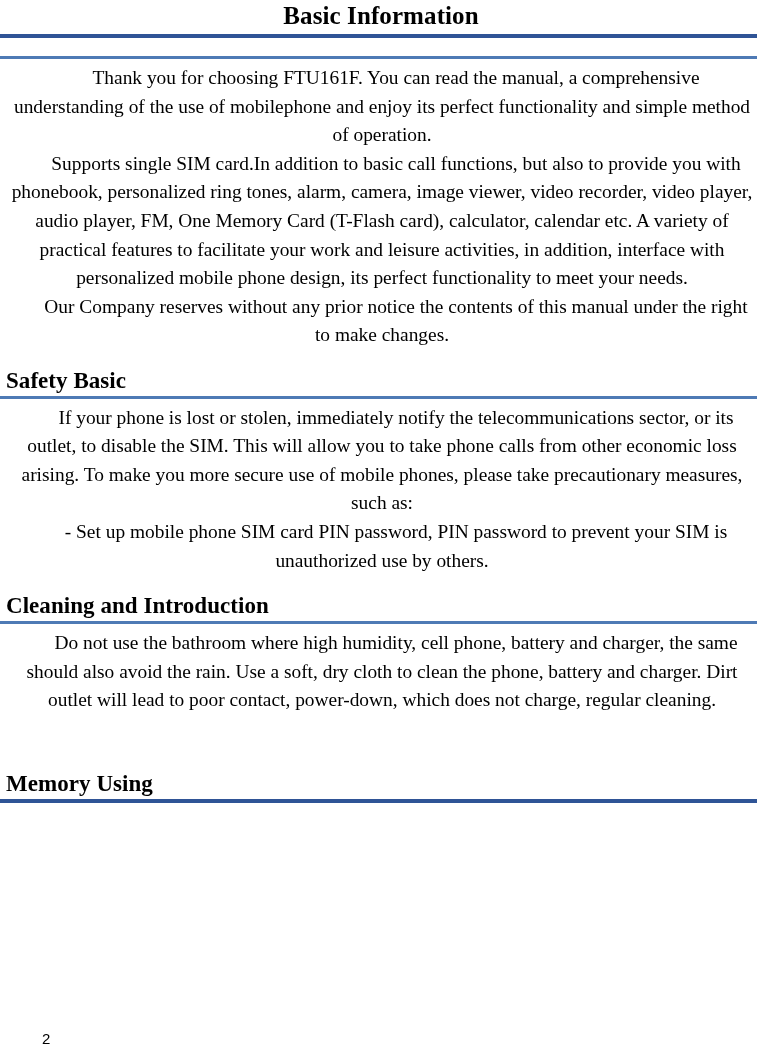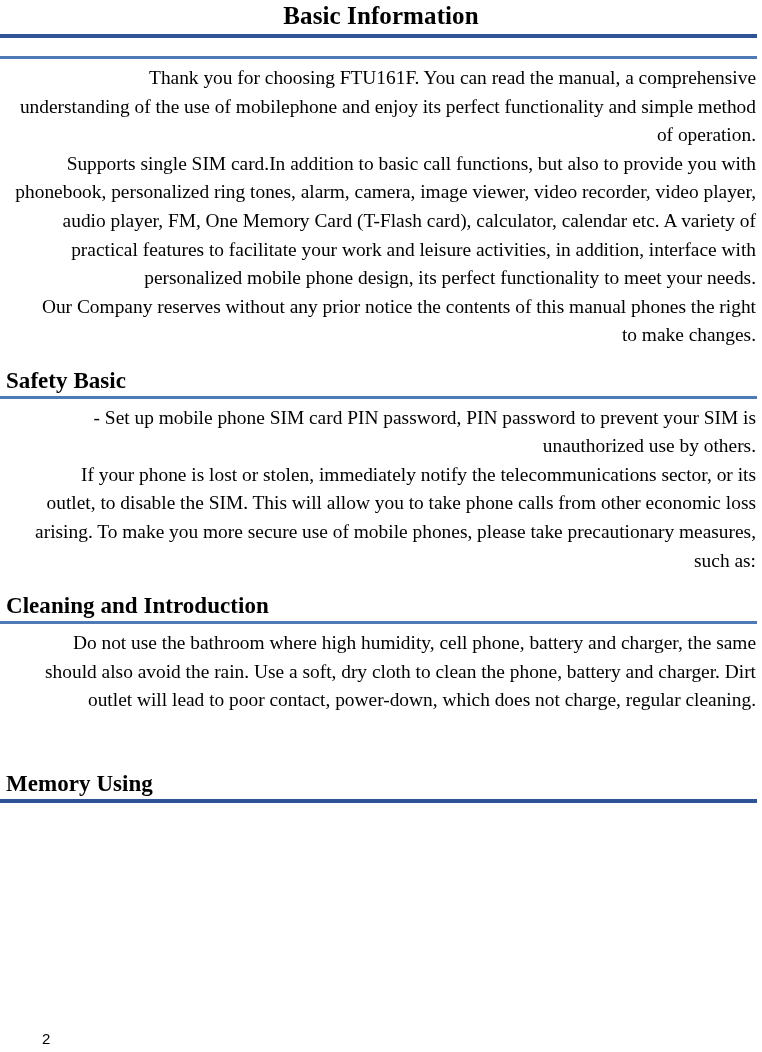--- a/index.html
+++ b/index.html
@@ -77,21 +77,21 @@
   .spacer-before-para   { height: 5px; }
   .spacer-section-gap   { height: 18px; }
   .spacer-blank-para    { height: 56px; }
 
   
   .body-text {
     font-size: 19.4px;
     line-height: 28.6px;
     margin: 0;
     padding: 0 6px 0 8px;
-    text-align: right;
+    text-align: center;
     font-family: "Liberation Serif", "DejaVu Serif", serif;
     white-space: normal;
   }
   .body-text.indent {
     text-indent: 28px;
   }
 
   
   .page-number {
     position: absolute;
@@ -111,31 +111,31 @@
 
     <div class="doc-title">Basic Information</div>
     <div class="rule-heavy"></div>
     <div class="spacer-after-title"></div>
 
     <div class="section-block">
       <div class="rule-light"></div>
       <div class="spacer-before-para"></div>
       <p class="body-text indent">Thank you for choosing FTU161F. You can read the manual, a comprehensive understanding of the use of mobilephone and enjoy its perfect functionality and simple method of operation.</p>
       <p class="body-text indent">Supports single SIM card.In addition to basic call functions, but also to provide you with phonebook, personalized ring tones, alarm, camera, image viewer, video recorder, video player, audio player, FM, One Memory Card (T-Flash card), calculator, calendar etc. A variety of practical features to facilitate your work and leisure activities, in addition, interface with personalized mobile phone design, its perfect functionality to meet your needs.</p>
-      <p class="body-text indent">Our Company reserves without any prior notice the contents of this manual phones the right to make changes.</p>
+      <p class="body-text indent">Our Company reserves without any prior notice the contents of this manual under the right to make changes.</p>
     </div>
 
     <div class="spacer-section-gap"></div>
 
     <div class="section-block">
       <div class="section-heading">Safety Basic</div>
       <div class="rule-light"></div>
       <div class="spacer-before-para"></div>
+      <p class="body-text indent">If your phone is lost or stolen, immediately notify the telecommunications sector, or its outlet, to disable the SIM. This will allow you to take phone calls from other economic loss arising. To make you more secure use of mobile phones, please take precautionary measures, such as:</p>
       <p class="body-text indent">- Set up mobile phone SIM card PIN password, PIN password to prevent your SIM is unauthorized use by others.</p>
-      <p class="body-text indent">If your phone is lost or stolen, immediately notify the telecommunications sector, or its outlet, to disable the SIM. This will allow you to take phone calls from other economic loss arising. To make you more secure use of mobile phones, please take precautionary measures, such as:</p>
     </div>
 
     <div class="spacer-section-gap"></div>
 
     <div class="section-block">
       <div class="section-heading">Cleaning and Introduction</div>
       <div class="rule-light"></div>
       <div class="spacer-before-para"></div>
       <p class="body-text indent">Do not use the bathroom where high humidity, cell phone, battery and charger, the same should also avoid the rain. Use a soft, dry cloth to clean the phone, battery and charger. Dirt outlet will lead to poor contact, power-down, which does not charge, regular cleaning.</p>
     </div>

